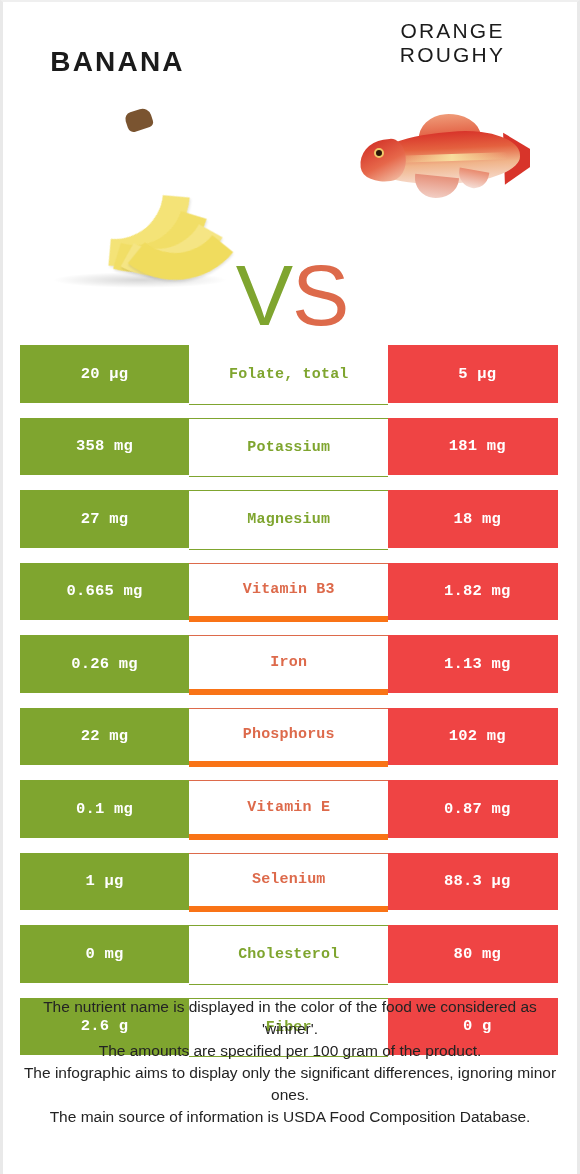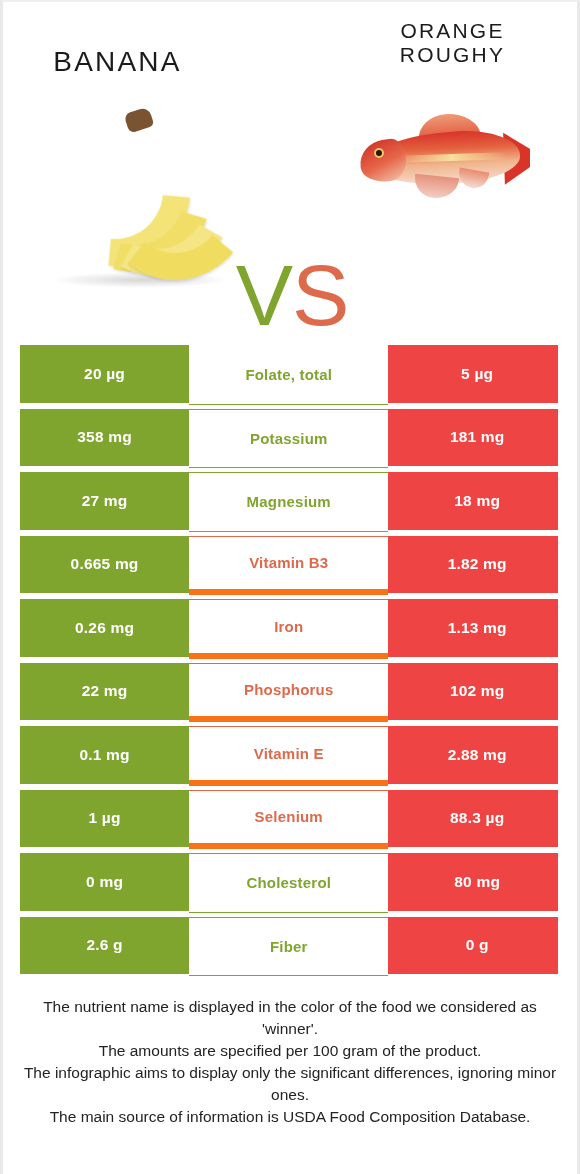--- a/index.html
+++ b/index.html
@@ -41,20 +41,21 @@
     color: #1b1b1b;
     text-transform: uppercase;
     letter-spacing: 2.2px;
     line-height: 1.16;
     text-align: center;
   }
   .title-left {
     left: 0; top: 46px;
     width: 235px;
     font-size: 28px;
+    font-weight: bold;
   }
   .title-right {
     left: 345px; top: 19px;
     width: 215px;
     font-size: 21px;
   }
   .title-right .ln { display: block; }
 
   
   .hero {
@@ -196,21 +197,22 @@
 
   
   .table {
     position: absolute;
     left: 20px; top: 345px;
     width: 538px;
   }
   .row {
     display: flex;
     height: 59.5px;
-    margin-bottom: 4px;
+    margin-bottom: 13px;
+    font-family: Liberation Mono, monospace;
   }
   .cell {
     display: flex;
     align-items: center;
     justify-content: center;
     box-sizing: border-box;
     font-size: 15.5px;
     font-weight: 600;
     letter-spacing: 0.2px;
   }
@@ -326,21 +328,21 @@
       <div class="cell cell-right">1.13 mg</div>
     </div>
     <div class="row">
       <div class="cell cell-left">22 mg</div>
       <div class="cell cell-mid win-right">Phosphorus</div>
       <div class="cell cell-right">102 mg</div>
     </div>
     <div class="row">
       <div class="cell cell-left">0.1 mg</div>
       <div class="cell cell-mid win-right">Vitamin E</div>
-      <div class="cell cell-right">2.88 mg</div>
+      <div class="cell cell-right">0.87 mg</div>
     </div>
     <div class="row">
       <div class="cell cell-left">1 µg</div>
       <div class="cell cell-mid win-right">Selenium</div>
       <div class="cell cell-right">88.3 µg</div>
     </div>
     <div class="row">
       <div class="cell cell-left">0 mg</div>
       <div class="cell cell-mid win-left">Cholesterol</div>
       <div class="cell cell-right">80 mg</div>

